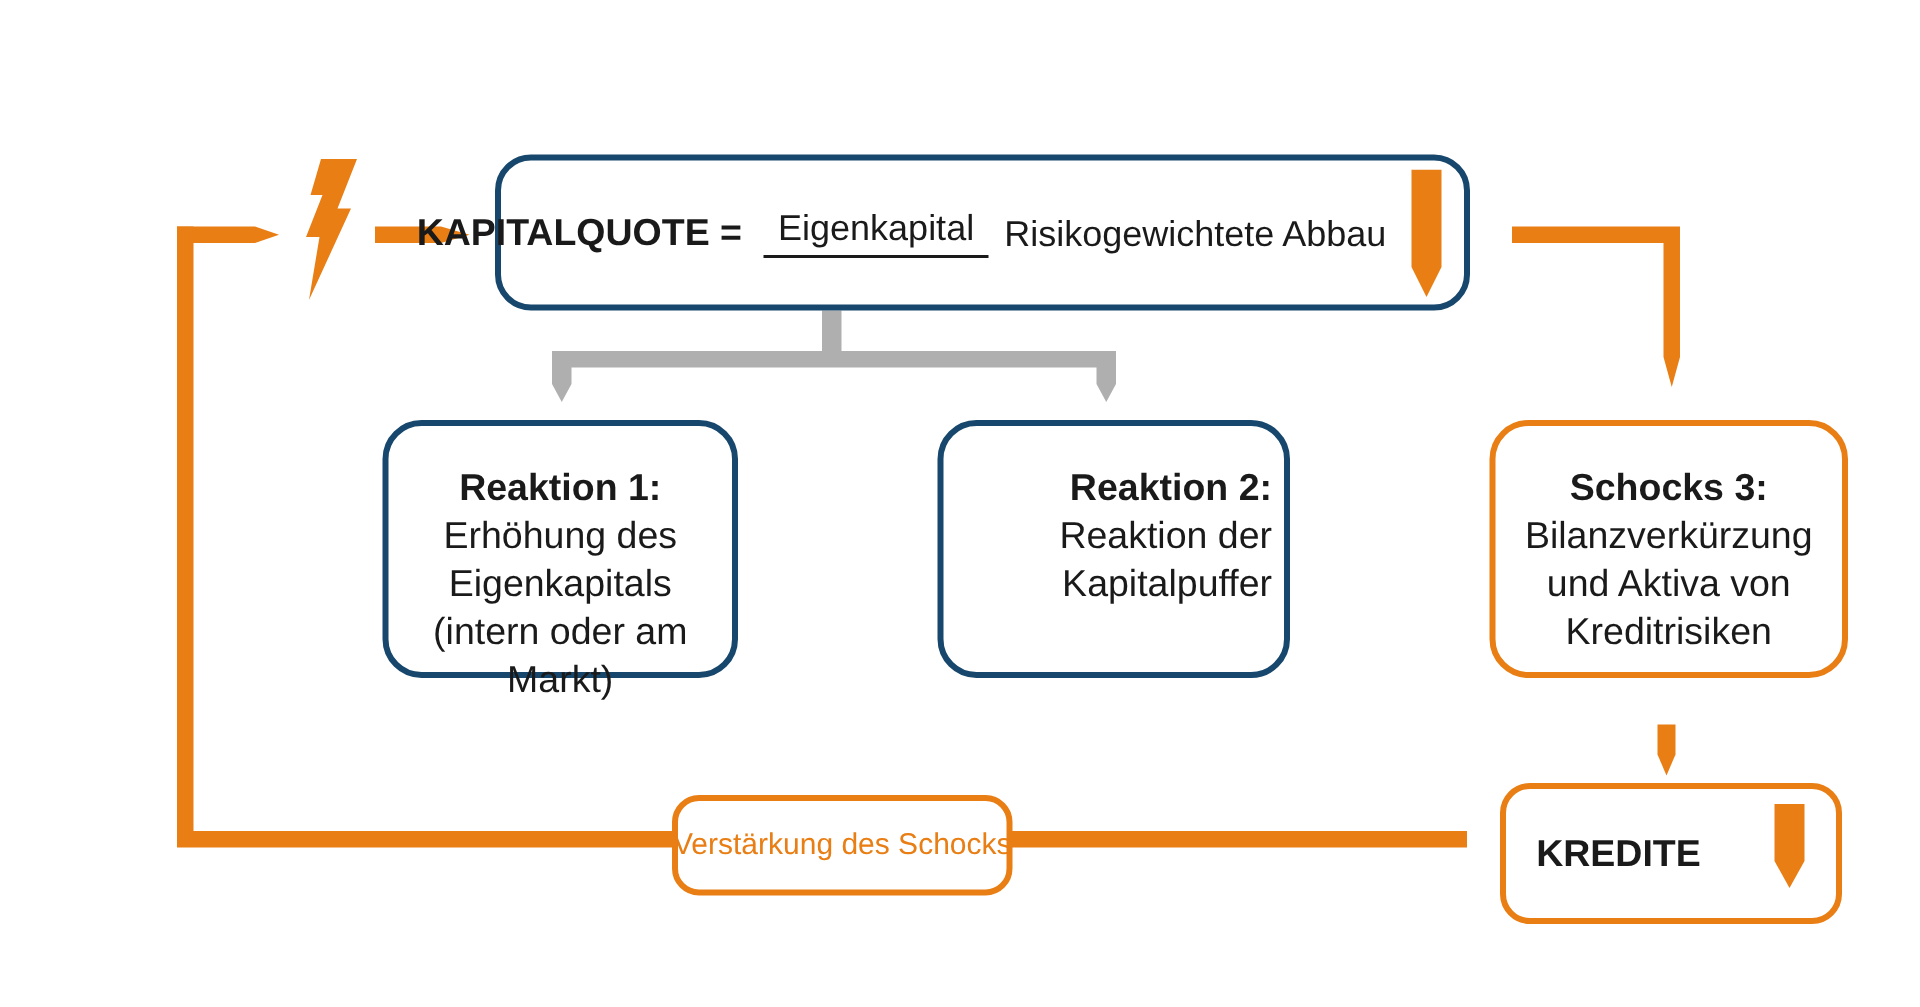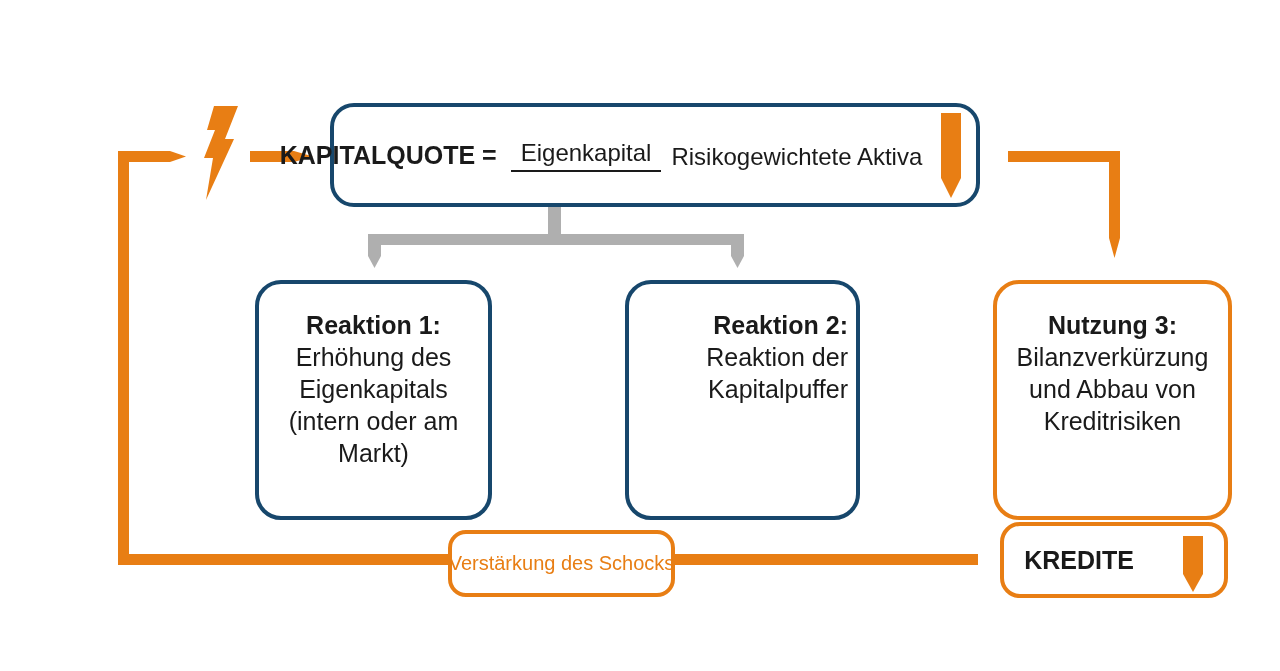--- a/index.html
+++ b/index.html
@@ -59,34 +59,34 @@
     padding:3px 10px 0 10px;white-space:nowrap;
   }
   .inbox-arrow{
     position:absolute;top:0;left:0;pointer-events:none;
   }
   .formula-box .inbox-arrow{left:605px;top:6px;}   
   .kredite-box .inbox-arrow{left:177px;top:10px;}  
 
   
   .reaction-box{
-    top:280px;height:240px;
+    top:280px;height:172px;
     border-radius:26px;
     text-align:center;
     padding:25px 8px 0 8px;
     font-size:25px;line-height:32px;
   }
   .reaction-box .title{font-weight:bold;}
   .r1{left:255px;width:237px;}
   .r2{left:625px;width:235px;text-align:right;}
   .r3{left:993px;width:239px;}
 
   
   .kredite-box{
-    left:1000px;top:522px;width:228px;height:76px;
+    left:1000px;top:522px;width:228px;height:94px;
     border-radius:20px;
     display:flex;align-items:center;justify-content:center;
     padding-right:70px;
     font-weight:bold;font-size:25px;
   }
 
   
   .feedback-box{
     left:448px;top:530px;width:227px;height:67px;
     border-radius:18px;
@@ -121,40 +121,40 @@
       <rect class="fill-gray" x="368" y="234" width="376" height="11"></rect>
       <polygon class="fill-gray" points="368,234 381,234 381,256 374.5,268 368,256"></polygon>
       <polygon class="fill-gray" points="731,234 744,234 744,256 737.5,268 731,256"></polygon>
     </g>
   </svg>
 
   <div class="box navy-border formula-box">
     <span class="formula-label">KAPITALQUOTE =</span>
     <span class="fraction">
       <span class="numerator">Eigenkapital</span>
-      <span class="denominator">Risikogewichtete Aktiva</span>
+      <span class="denominator">Risikogewichtete Abbau</span>
     </span>
     <svg class="inbox-arrow" width="24" height="90" viewBox="0 0 24 90">
       <polygon class="fill-orange" points="2,0 22,0 22,65 12,85 2,65"></polygon>
     </svg>
   </div>
 
   <div class="box navy-border reaction-box r1">
     <div class="title">Reaktion 1:</div>
     <div class="body">Erhöhung des Eigenkapitals (intern oder am Markt)</div>
   </div>
 
   <div class="box navy-border reaction-box r2">
     <div class="title">Reaktion 2:</div>
     <div class="body">Reaktion der Kapitalpuffer</div>
   </div>
 
   <div class="box orange-border reaction-box r3">
-    <div class="title">Nutzung 3:</div>
-    <div class="body">Bilanzverkürzung und Abbau von Kreditrisiken</div>
+    <div class="title">Schocks 3:</div>
+    <div class="body">Bilanzverkürzung und Aktiva von Kreditrisiken</div>
   </div>
 
   <div class="box orange-border kredite-box">
     <span>KREDITE</span>
     <svg class="inbox-arrow" width="24" height="58" viewBox="0 0 24 58">
       <polygon class="fill-orange" points="2,0 22,0 22,38 12,56 2,38"></polygon>
     </svg>
   </div>
 
   <div class="box orange-border feedback-box">

